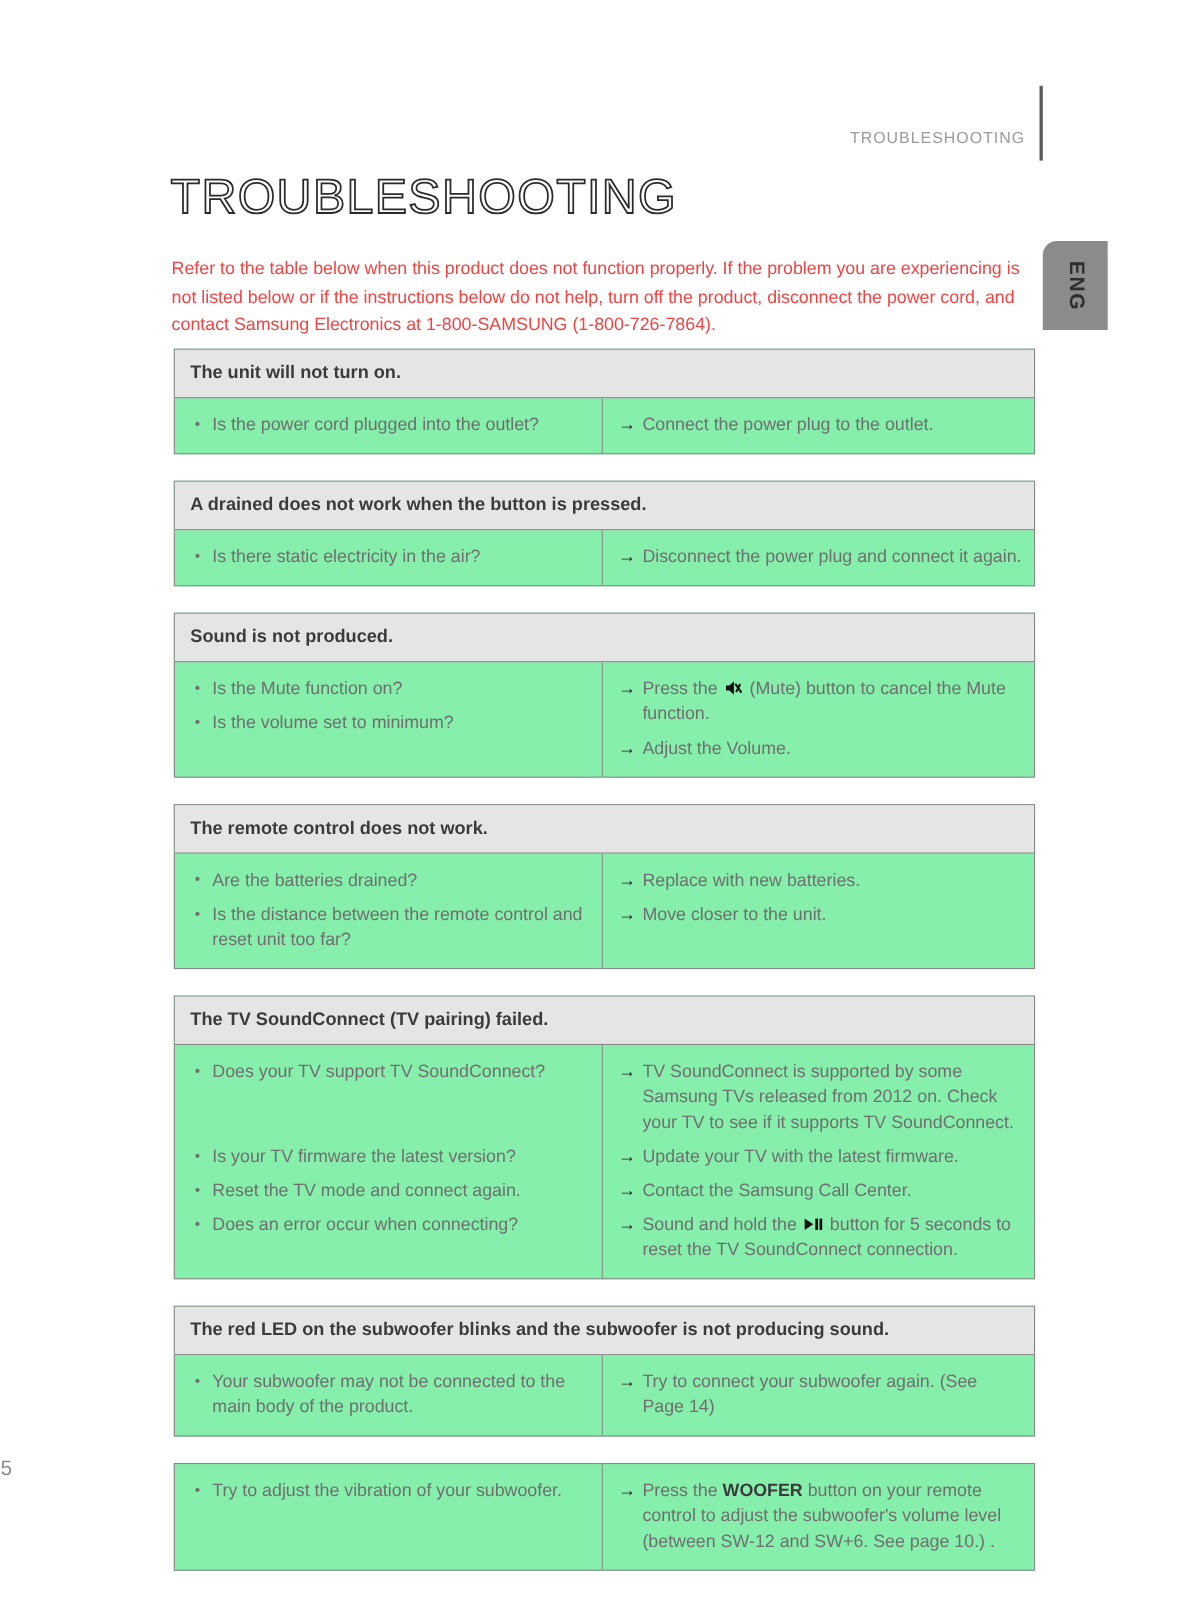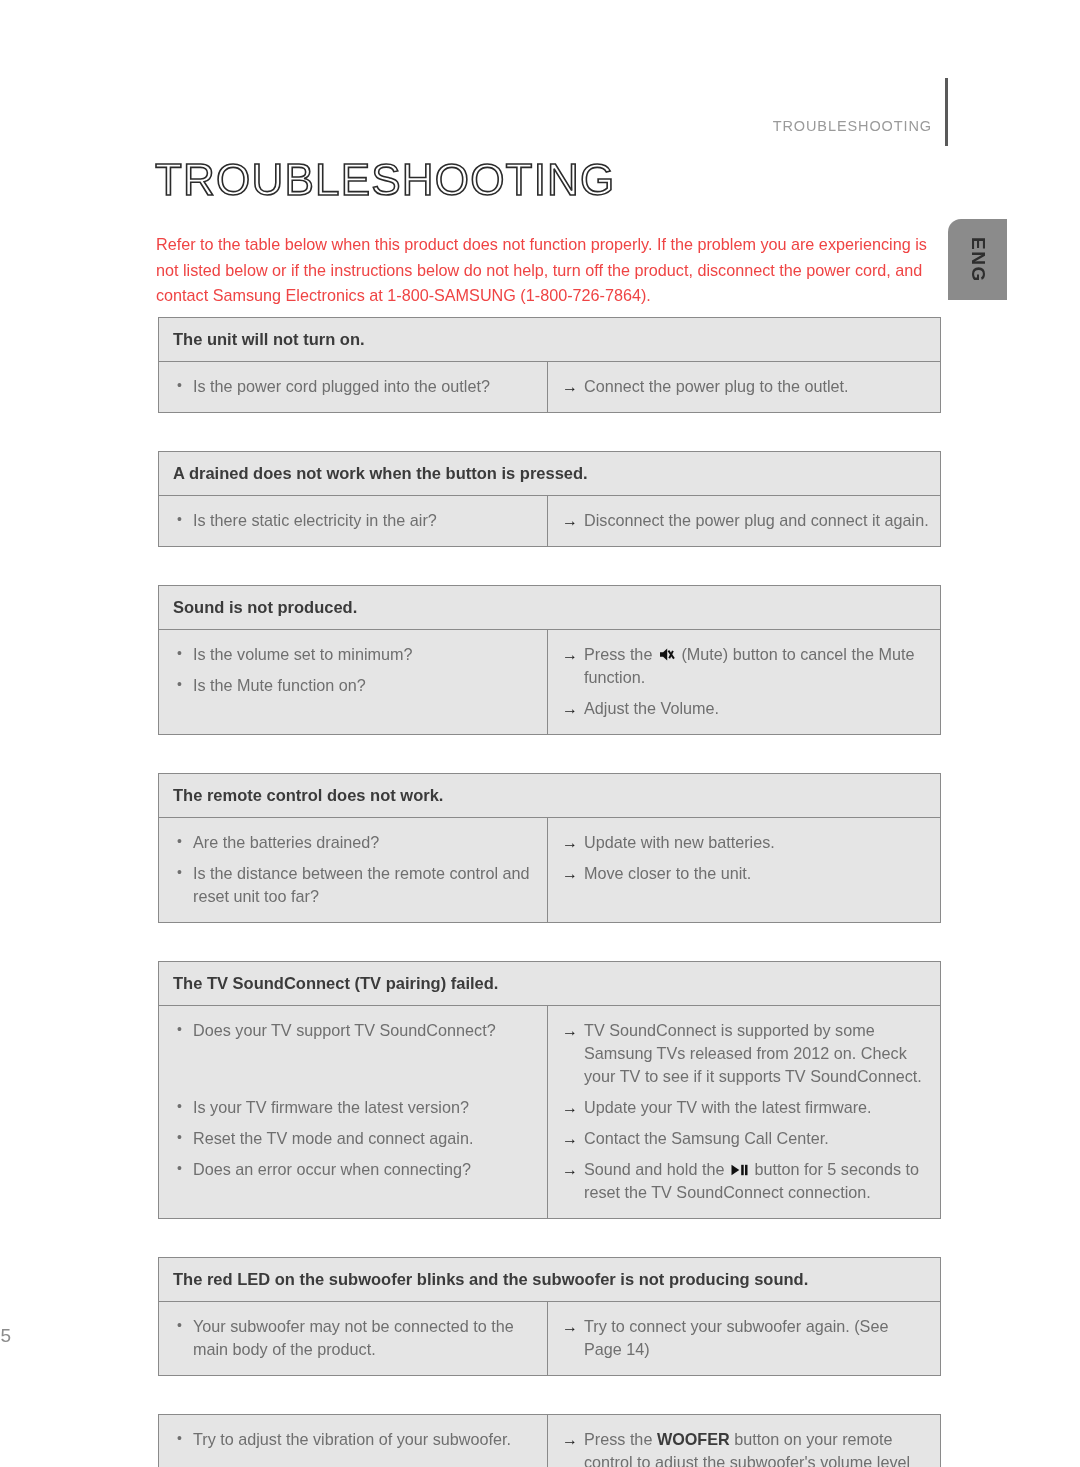--- a/index.html
+++ b/index.html
@@ -92,22 +92,22 @@
     position: absolute;
     left: 158px;
     top: 317px;
     width: 783px;
   }
   .tbl {
     width: 783px;
     border: 1.5px solid #8a8a8a;
     border-collapse: separate;
     border-spacing: 0;
-    margin-bottom: 38px;
-    background: #e5e5e5;
+    margin-bottom: 24px;
+    background: #86efac;
     box-sizing: border-box;
   }
   .tbl-head {
     background: #e5e5e5;
     border-bottom: 1.5px solid #8a8a8a;
     font-size: 16.5px;
     font-weight: bold;
     color: #3b3b3b;
     padding: 11px 14px 12px 14px;
     line-height: 20px;
@@ -236,22 +236,22 @@
           <span>Disconnect the power plug and connect it again.</span>
         </div>
       </div>
     </div>
   </div>
 
   <div class="tbl">
     <div class="tbl-head">Sound is not produced.</div>
     <div class="tbl-body">
       <div class="col-q">
+        <div class="q-item">Is the Mute function on?</div>
         <div class="q-item">Is the volume set to minimum?</div>
-        <div class="q-item">Is the Mute function on?</div>
       </div>
       <div class="col-a">
         <div class="a-item">
           <span class="arrow">→</span>
           <span>Press the</span>
           <span class="icon-mute">
             <svg width="16" height="15" viewBox="0 0 16 15" aria-hidden="true">
               <path d="M1 5.2 h3.1 L8.2 1.4 v12.2 L4.1 9.8 H1 Z" fill="#111"></path>
               <path d="M9.4 3.6 L15 11.6" stroke="#111" stroke-width="1.9" fill="none"></path>
               <path d="M13.9 3.9 L10.2 11.2" stroke="#111" stroke-width="1.9" fill="none"></path>
@@ -270,21 +270,21 @@
   <div class="tbl">
     <div class="tbl-head">The remote control does not work.</div>
     <div class="tbl-body">
       <div class="col-q">
         <div class="q-item">Are the batteries drained?</div>
         <div class="q-item">Is the distance between the remote control and reset unit too far?</div>
       </div>
       <div class="col-a">
         <div class="a-item">
           <span class="arrow">→</span>
-          <span>Update with new batteries.</span>
+          <span>Replace with new batteries.</span>
         </div>
         <div class="a-item">
           <span class="arrow">→</span>
           <span>Move closer to the unit.</span>
         </div>
       </div>
     </div>
   </div>
 
   <div class="tbl">

